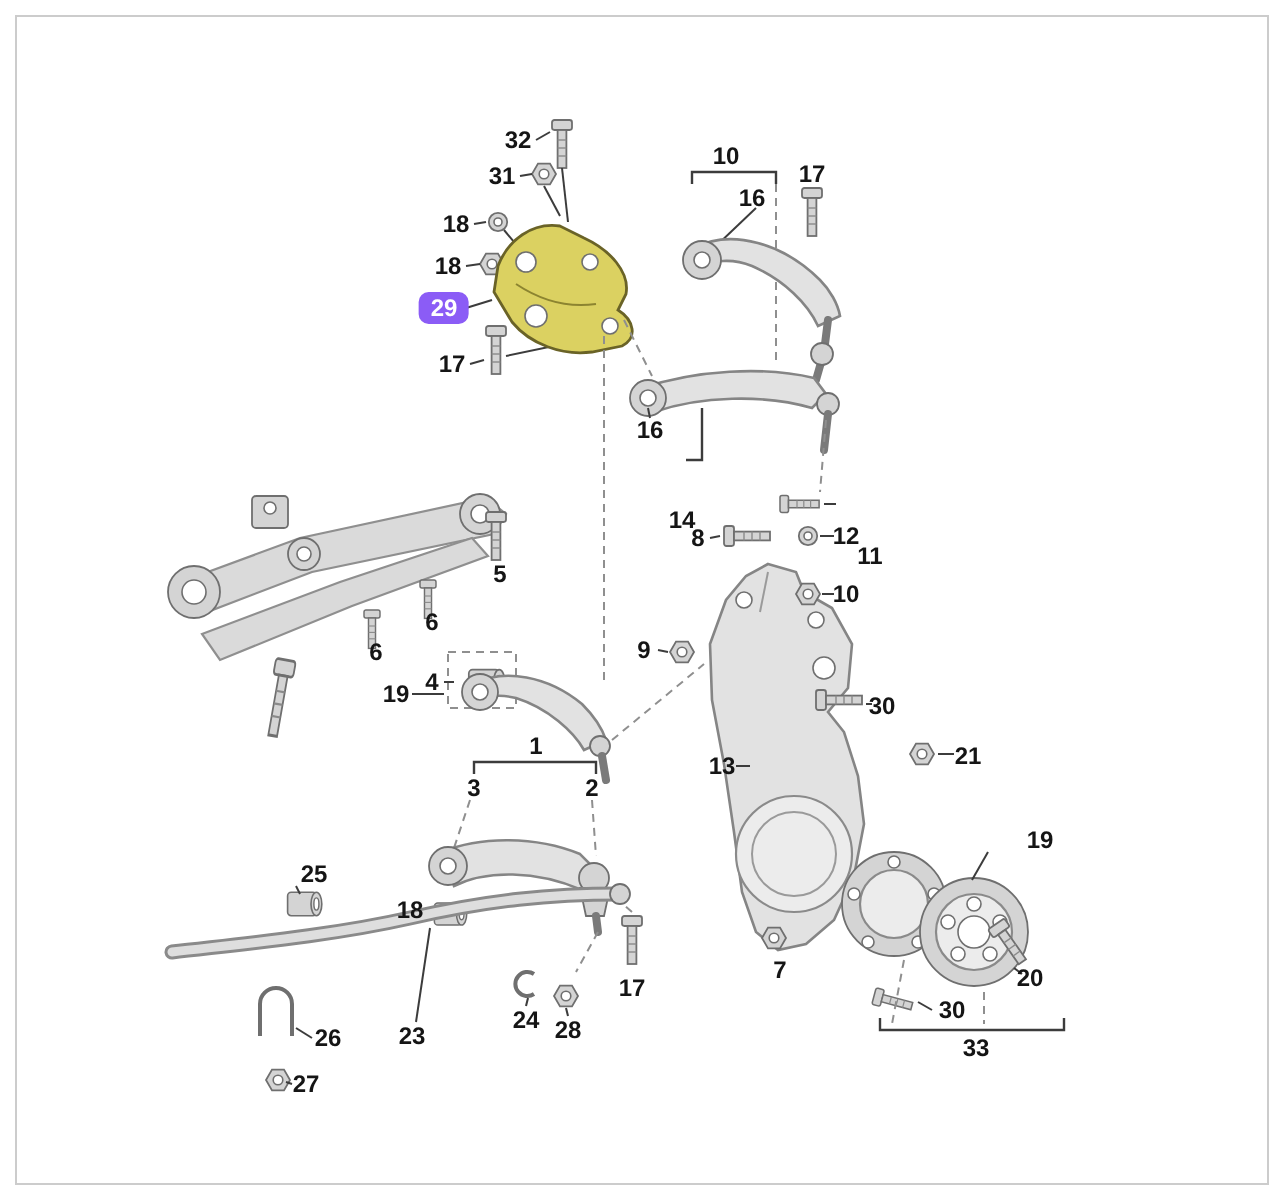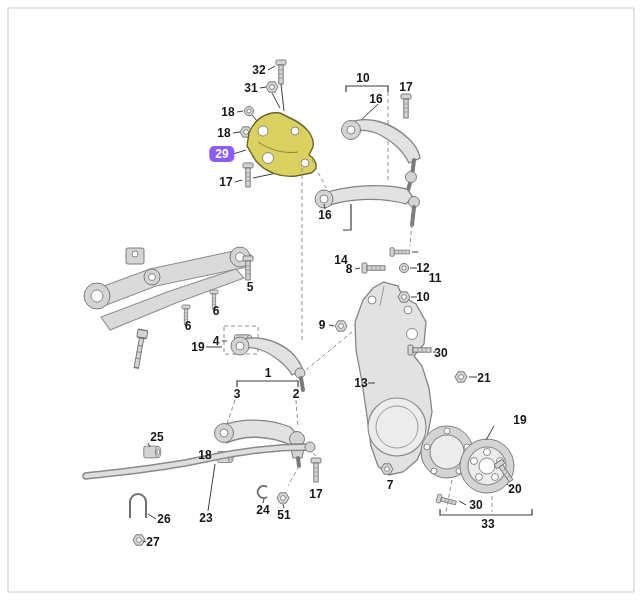--- a/index.html
+++ b/index.html
@@ -265,21 +265,21 @@
       <span class="part-label" style="left: 216px; top: 311px;">6</span>
       <span class="part-label" style="left: 188px; top: 326px;">6</span>
       <span class="part-label" style="left: 198px; top: 347px;">19</span>
       <span class="part-label" style="left: 216px; top: 341px;">4</span>
       <span class="part-label" style="left: 268px; top: 373px;">1</span>
       <span class="part-label" style="left: 237px; top: 394px;">3</span>
       <span class="part-label" style="left: 296px; top: 394px;">2</span>
       <span class="part-label" style="left: 157px; top: 437px;">25</span>
       <span class="part-label" style="left: 205px; top: 455px;">18</span>
       <span class="part-label" style="left: 263px; top: 510px;">24</span>
-      <span class="part-label" style="left: 284px; top: 515px;">51</span>
+      <span class="part-label" style="left: 284px; top: 515px;">28</span>
       <span class="part-label" style="left: 316px; top: 494px;">17</span>
       <span class="part-label" style="left: 206px; top: 518px;">23</span>
       <span class="part-label" style="left: 164px; top: 519px;">26</span>
       <span class="part-label" style="left: 153px; top: 542px;">27</span>
       <span class="part-label" style="left: 390px; top: 485px;">7</span>
       <span class="part-label" style="left: 496px; top: 420px; margin-left: 24px;">19</span>
       <span class="part-label" style="left: 476px; top: 505px;">30</span>
       <span class="part-label" style="left: 515px; top: 489px;">20</span>
       <span class="part-label" style="left: 488px; top: 524px;">33</span>
     </div>

